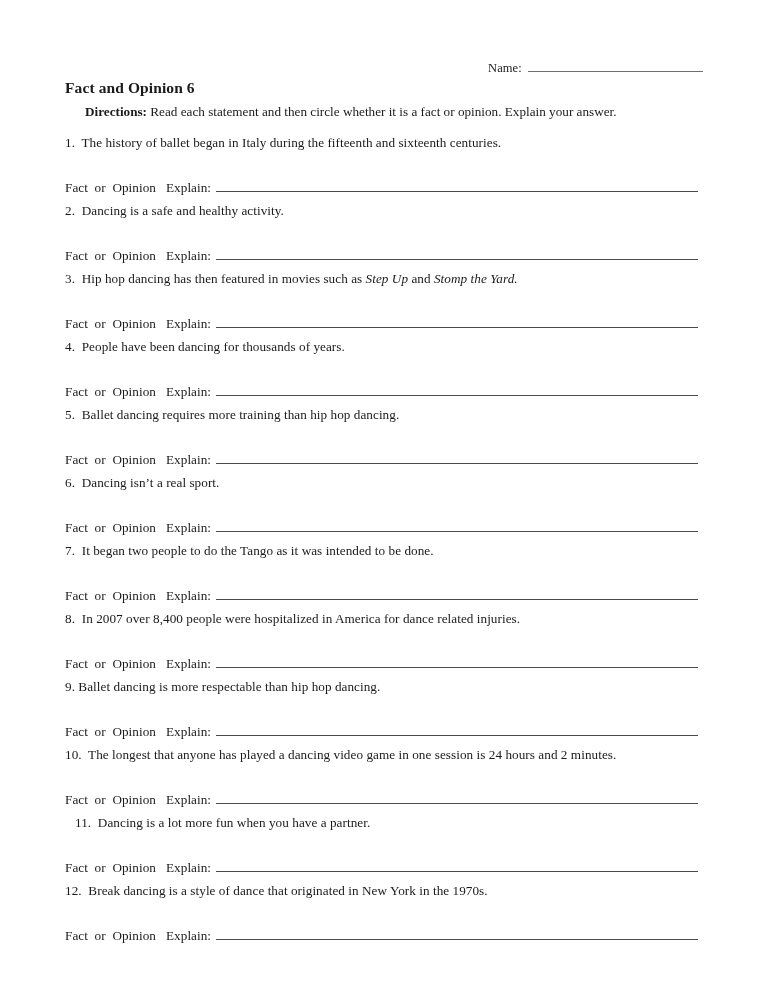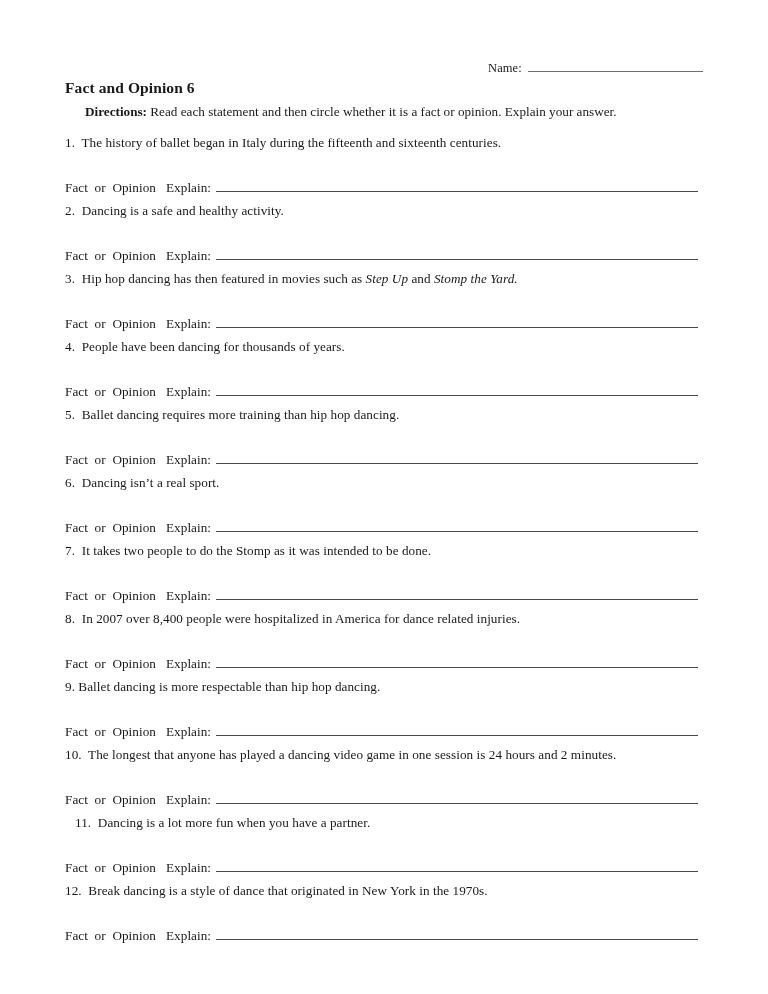--- a/index.html
+++ b/index.html
@@ -176,21 +176,21 @@
         </div>
       </div>
       <div class="item">
         <div class="statement" style="top: 475px;"><span class="num">6.</span><span class="num">  </span><span>Dancing isn’t a real sport.</span></div>
         <div class="answer-row" style="top: 509px;">
           <span class="answer-label">Fact  or  Opinion   Explain:</span>
           <span class="answer-rule"></span>
         </div>
       </div>
       <div class="item">
-        <div class="statement" style="top: 543px;"><span class="num">7.</span><span class="num">  </span><span>It takes two people to do the Stomp as it was intended to be done.</span></div>
+        <div class="statement" style="top: 543px;"><span class="num">7.</span><span class="num">  </span><span>It began two people to do the Tango as it was intended to be done.</span></div>
         <div class="answer-row" style="top: 577px;">
           <span class="answer-label">Fact  or  Opinion   Explain:</span>
           <span class="answer-rule"></span>
         </div>
       </div>
       <div class="item">
         <div class="statement" style="top: 611px;"><span class="num">8.</span><span class="num">  </span><span>In 2007 over 8,400 people were hospitalized in America for dance related injuries.</span></div>
         <div class="answer-row" style="top: 645px;">
           <span class="answer-label">Fact  or  Opinion   Explain:</span>
           <span class="answer-rule"></span>

